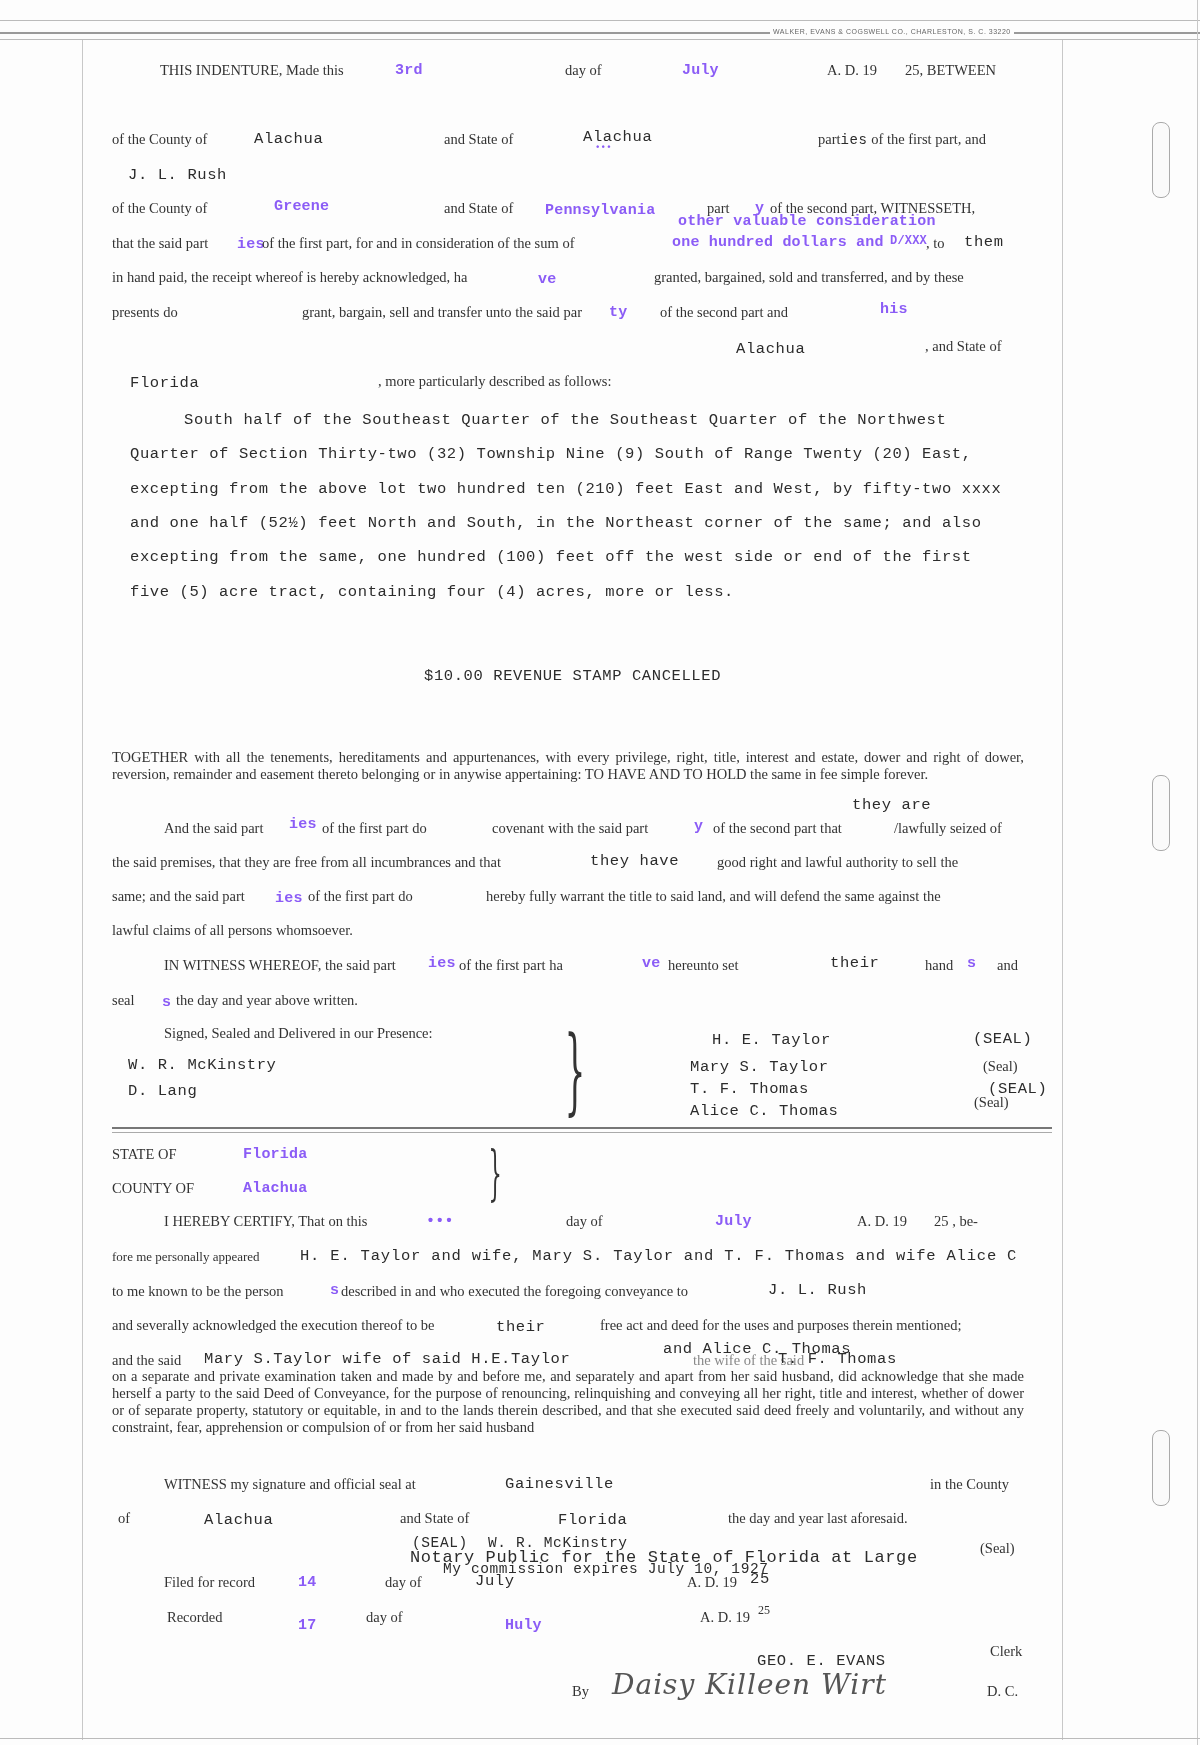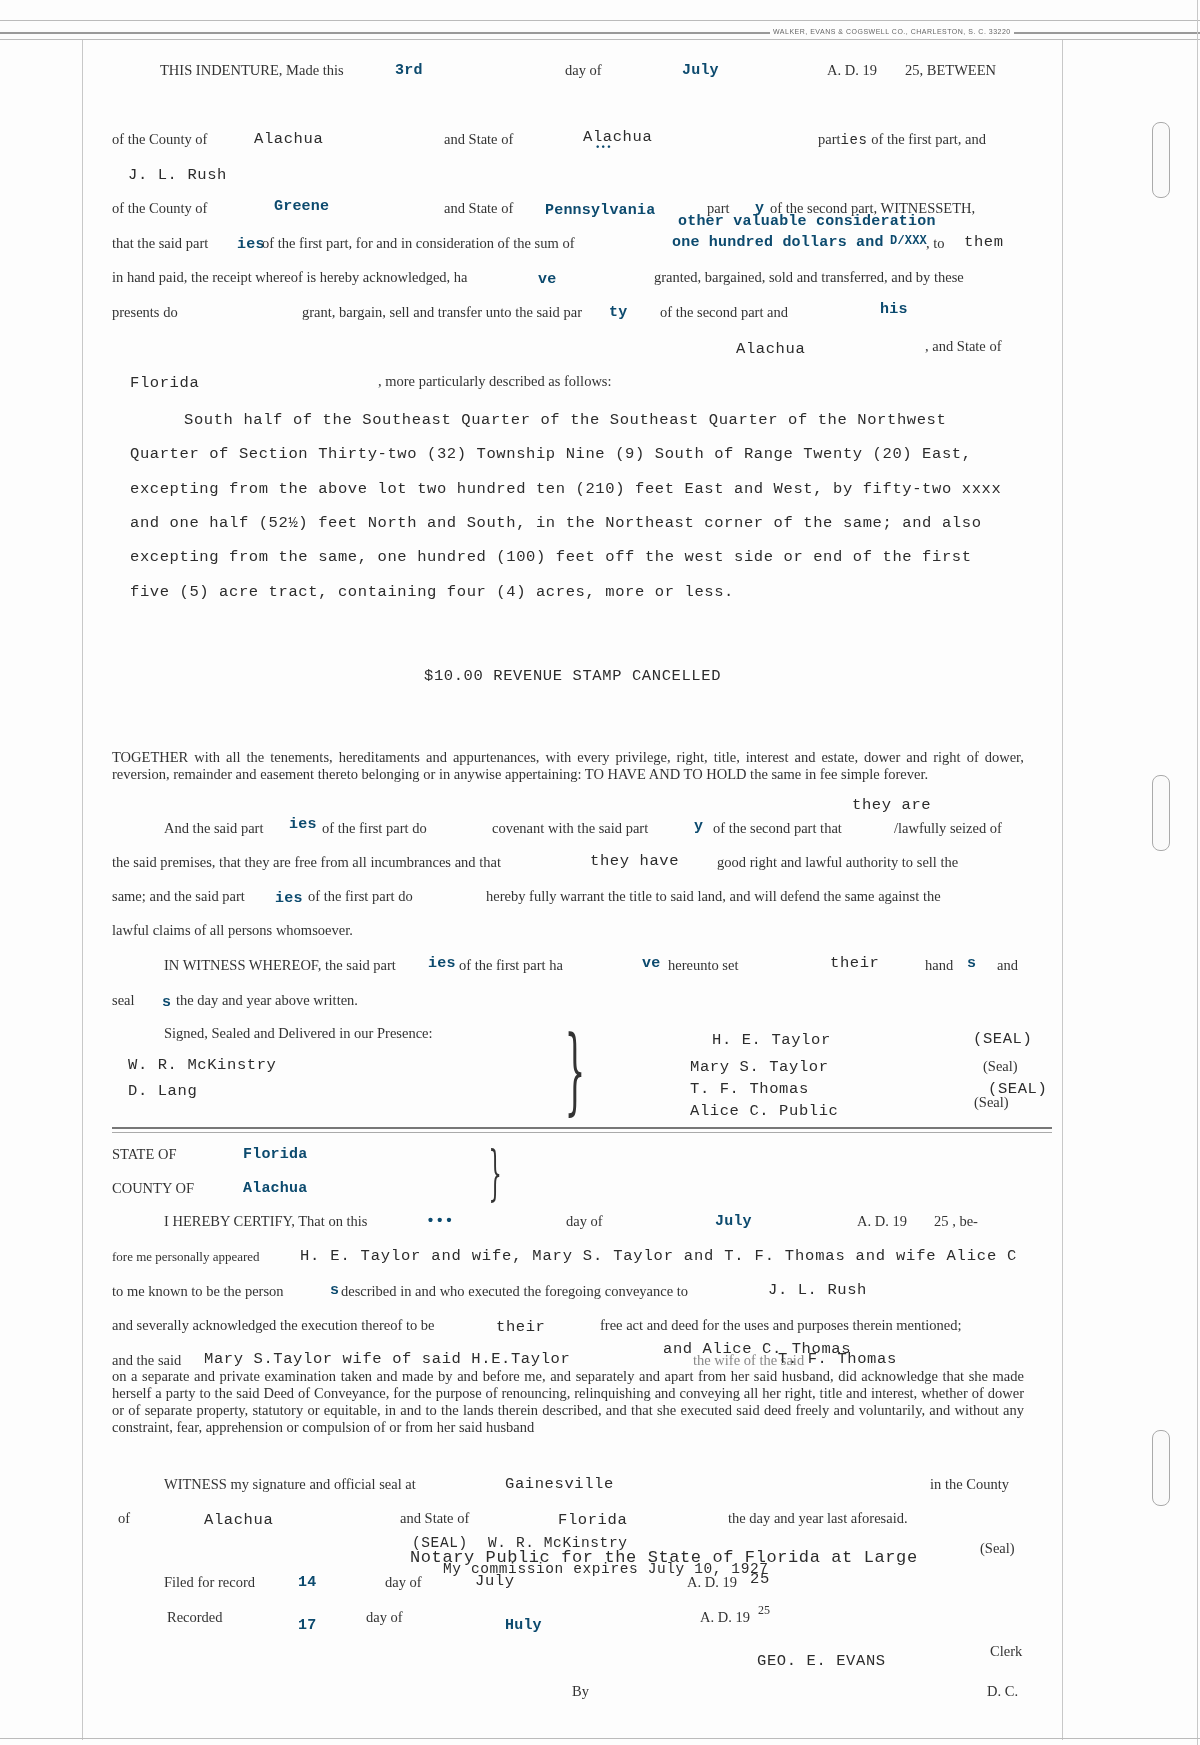--- a/index.html
+++ b/index.html
@@ -1,19 +1,19 @@
 <!DOCTYPE html>
 <html><head>
 <meta charset="utf-8">
 <style>
   html, body { margin: 0; padding: 0; background: #ffffff; }
   body { width: 1200px; height: 1745px; position: relative; overflow: hidden; color: #222; }
   .page { position: absolute; left: 0; top: 0; width: 1200px; height: 1745px; background: #fdfdfd; }
   .serif { font-family: "Liberation Serif", "DejaVu Serif", serif; font-size: 14.5px; color: #333; }
-  .tw { font-family: "Liberation Mono", "DejaVu Sans Mono", monospace; font-size: 15px; color: #0c4a6e; font-weight: bold; letter-spacing: 0.2px; }
+  .tw { font-family: "Liberation Mono", "DejaVu Sans Mono", monospace; font-size: 15px; color: #8b5cf6; font-weight: bold; letter-spacing: 0.2px; }
   .tw-l { font-family: "Liberation Mono", "DejaVu Sans Mono", monospace; font-size: 15.5px; color: #2c2c2c; letter-spacing: 0.6px; }
   .abs { position: absolute; white-space: nowrap; }
   .hdr-rule { position: absolute; left: 0; width: 1200px; height: 2px; background: #9a9a9a; }
   .hdr-rule.thin { height: 1px; background: #bbb; }
   .vline { position: absolute; width: 1px; background: #c8c8c8; }
   .hdr-print { position: absolute; top: 28px; left: 770px; font-family: "Liberation Sans", sans-serif; font-size: 7px; color: #666; letter-spacing: 0.5px; background: #fdfdfd; padding: 0 3px; }
   .para { position: absolute; font-family: "Liberation Serif", "DejaVu Serif", serif; font-size: 14.5px; color: #333; line-height: 17px; }
   .brace { position: absolute; font-family: "DejaVu Serif", serif; color: #333; }
   .sep { position: absolute; left: 112px; width: 940px; height: 3px; border-top: 2px solid #777; border-bottom: 1px solid #aaa; }
   .tab { position: absolute; width: 16px; border: 1.5px solid #aaa; border-radius: 8px; background: #fafafa; }
@@ -143,21 +143,21 @@
   <span class="abs tw-l" style="left:128px; top:1056px;">W. R. McKinstry</span>
   <span class="abs tw-l" style="left:128px; top:1082px;">D. Lang</span>
   <span class="brace" style="left:545px; top:1024px; font-size:94px; line-height:94px; transform:scaleX(0.35);">}</span>
 
   <span class="abs tw-l" style="left:712px; top:1031px;">H. E. Taylor</span>
   <span class="abs tw-l" style="left:973px; top:1030px;">(SEAL)</span>
   <span class="abs tw-l" style="left:690px; top:1058px;">Mary S. Taylor</span>
   <span class="abs serif" style="left:983px; top:1058px;">(Seal)</span>
   <span class="abs tw-l" style="left:690px; top:1080px;">T. F. Thomas</span>
   <span class="abs tw-l" style="left:988px; top:1080px;">(SEAL)</span>
-  <span class="abs tw-l" style="left:690px; top:1102px;">Alice C. Public</span>
+  <span class="abs tw-l" style="left:690px; top:1102px;">Alice C. Thomas</span>
   <span class="abs serif" style="left:974px; top:1094px;">(Seal)</span>
 
   <div class="sep" style="top:1127px;"></div>
 
   <span class="abs serif" style="left:112px; top:1146px;">STATE OF</span>
   <span class="abs tw" style="left:243px; top:1146px;">Florida</span>
   <span class="abs serif" style="left:112px; top:1180px;">COUNTY OF</span>
   <span class="abs tw" style="left:243px; top:1180px;">Alachua</span>
   <span class="brace" style="left:476px; top:1142px; font-size:60px; line-height:60px; transform:scaleX(0.35);">}</span>
 
@@ -214,15 +214,16 @@
   <span class="abs serif" style="left:167px; top:1609px;">Recorded</span>
   <span class="abs tw" style="left:298px; top:1617px;">17</span>
   <span class="abs serif" style="left:366px; top:1609px;">day of</span>
   <span class="abs tw" style="left:505px; top:1617px;">Huly</span>
   <span class="abs serif" style="left:700px; top:1609px;">A. D. 19</span>
   <span class="abs serif" style="left:758px; top:1603px; font-size:12px;">25</span>
 
   <span class="abs tw-l" style="left:757px; top:1652px;">GEO. E. EVANS</span>
   <span class="abs serif" style="left:990px; top:1643px;">Clerk</span>
   <span class="abs serif" style="left:572px; top:1683px;">By</span>
+  <span class="sig" style="left:612px; top:1668px;">Daisy Killeen Wirt</span>
   <span class="abs serif" style="left:987px; top:1683px;">D. C.</span>
 
 </div>
 
 </body></html>

